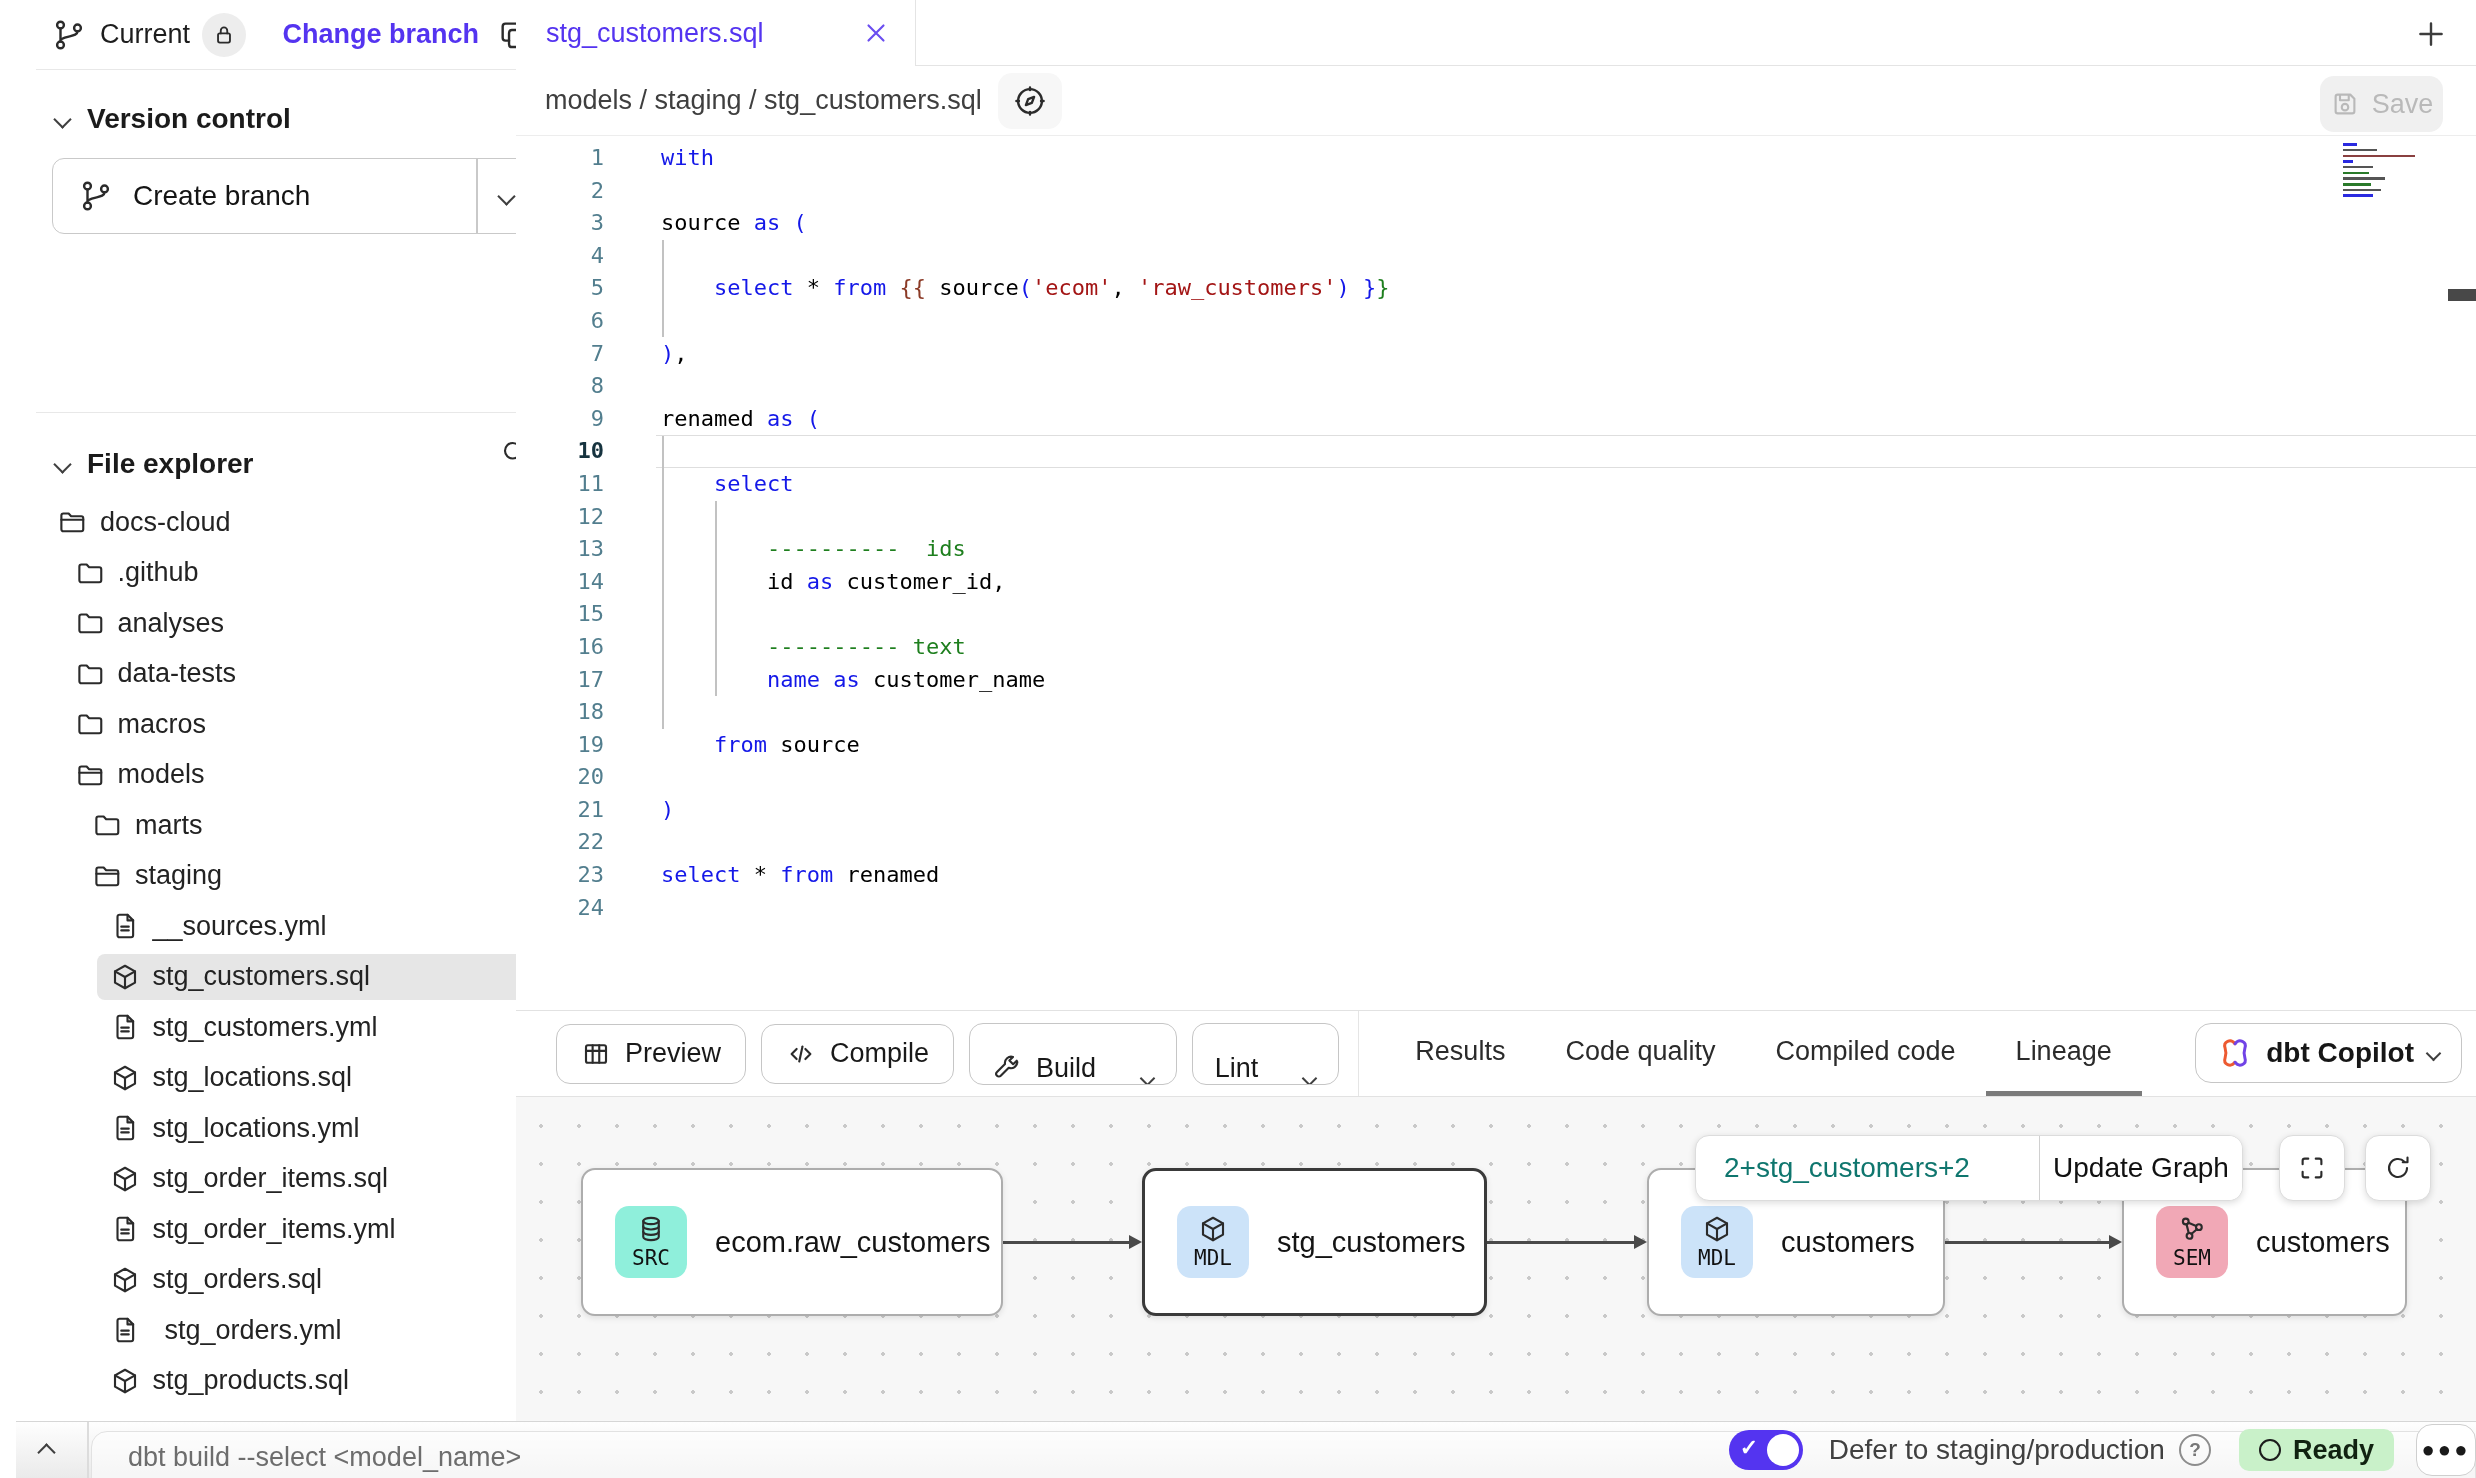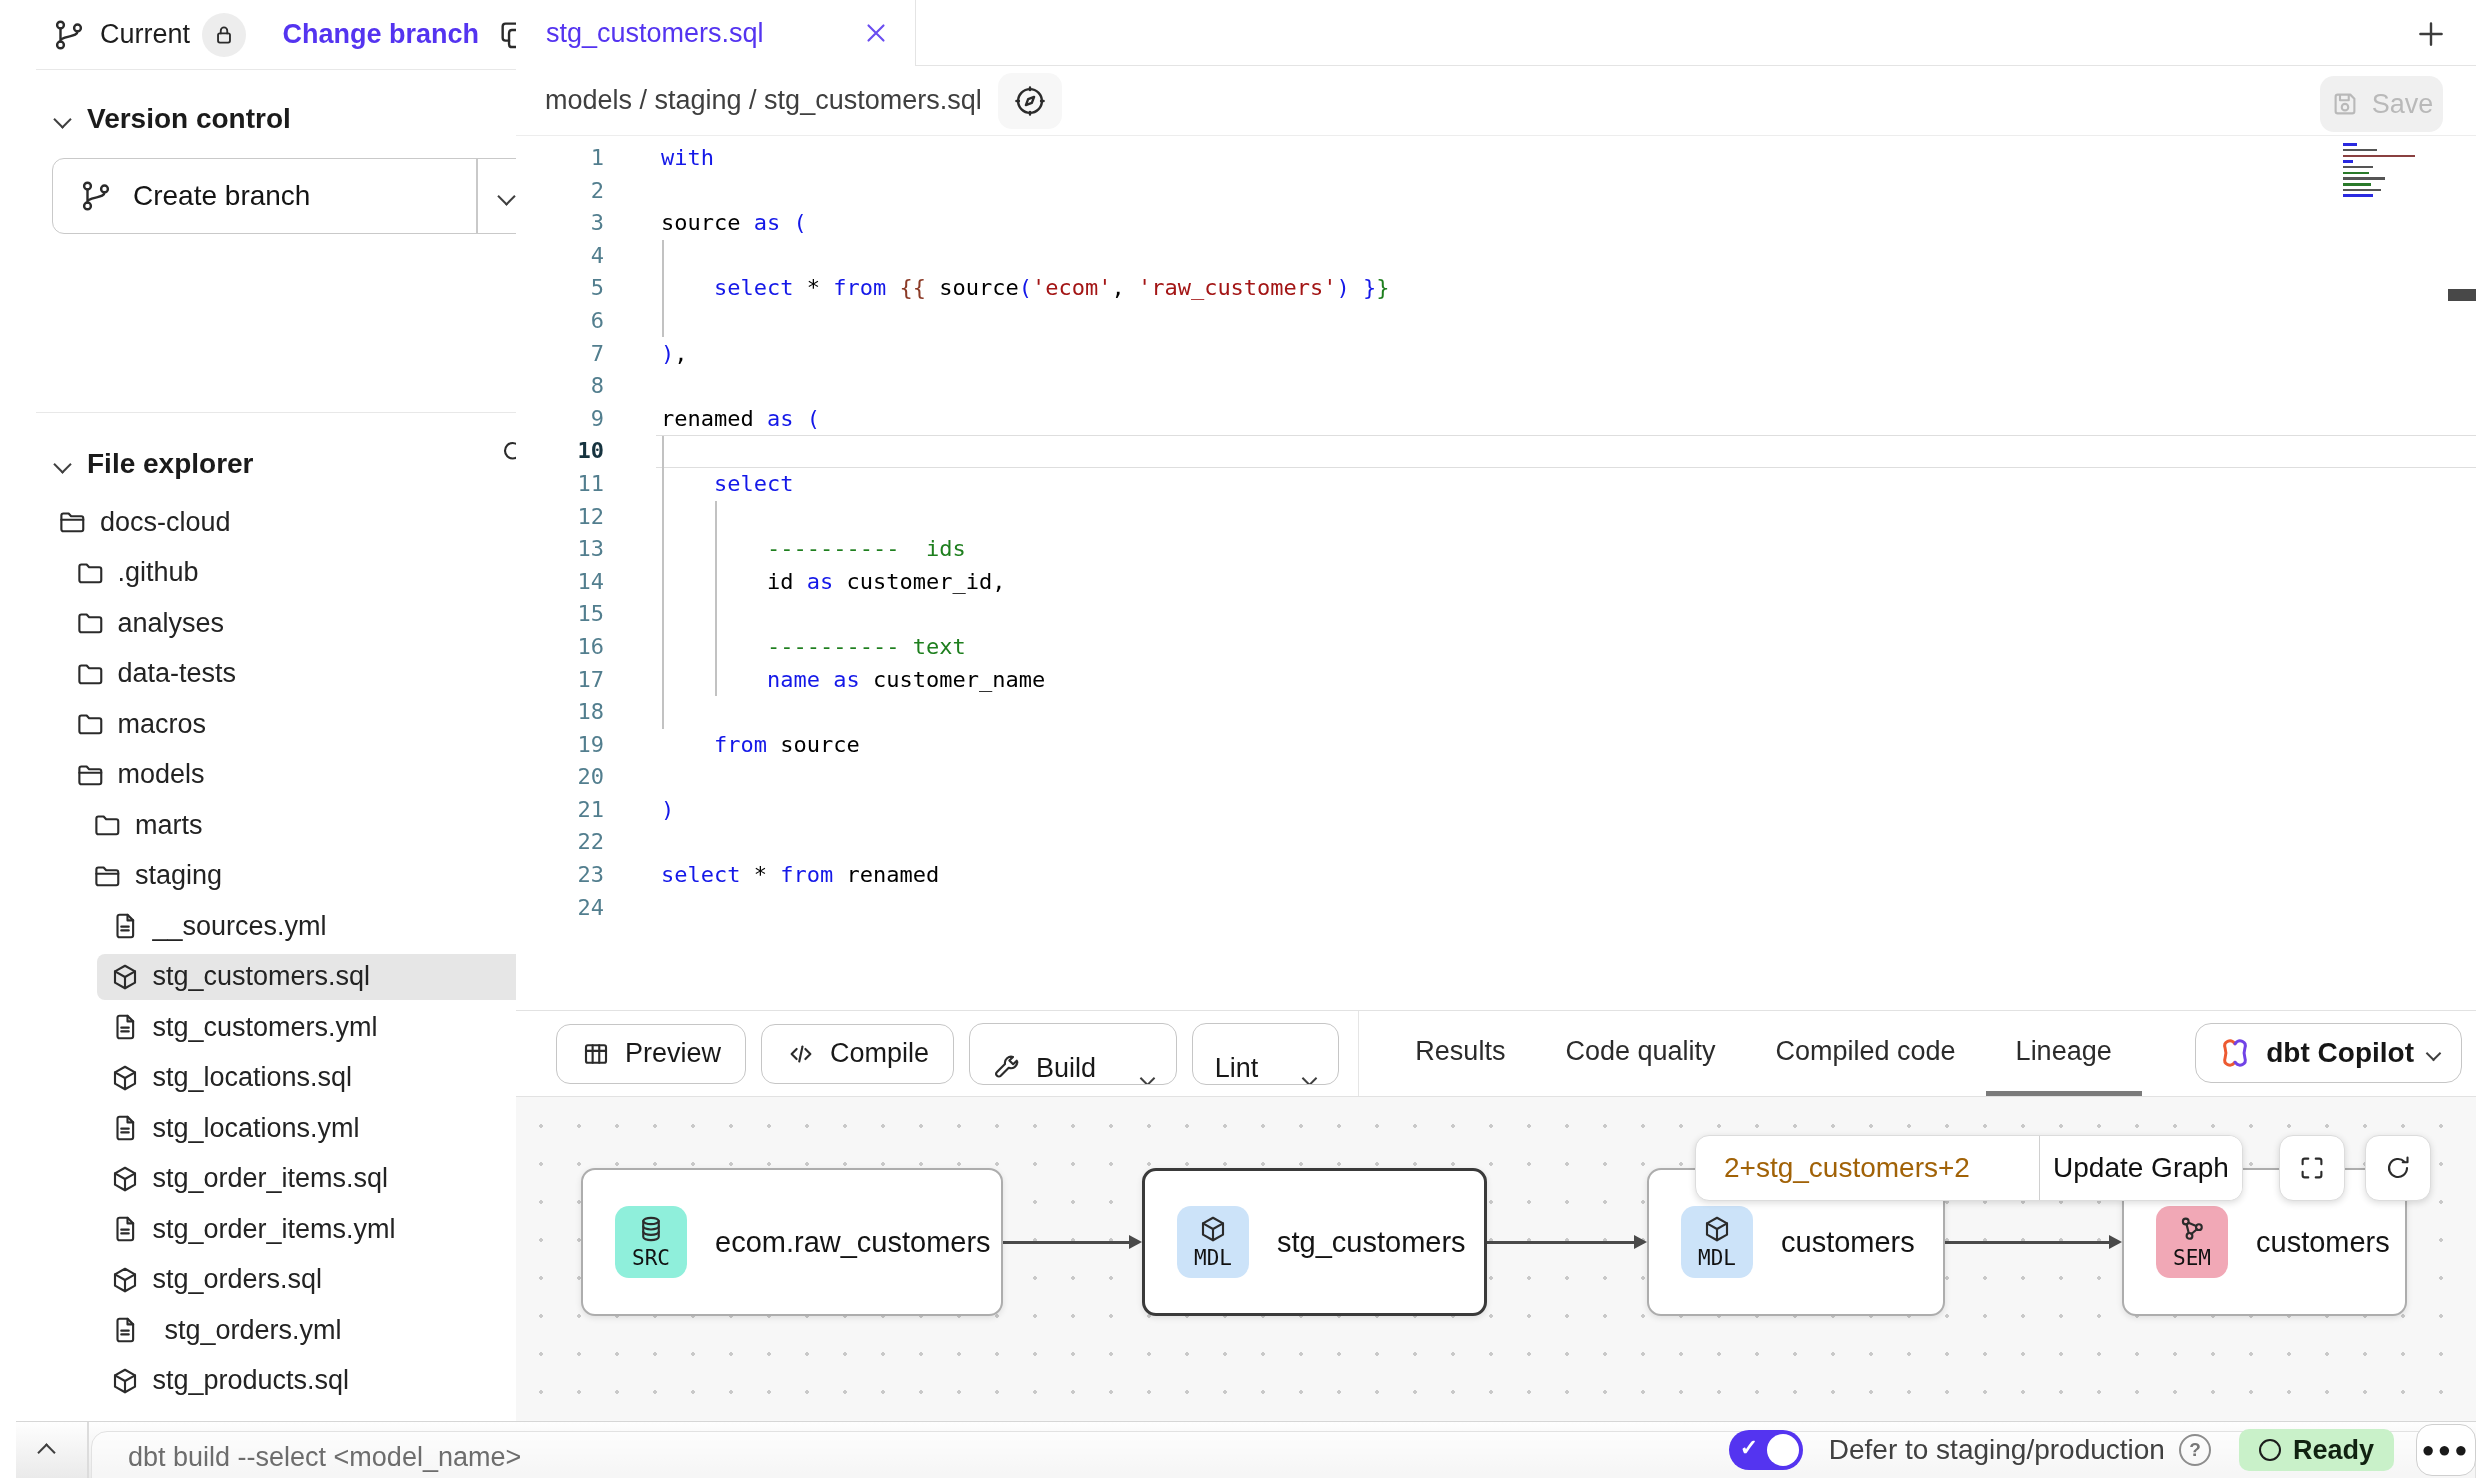--- a/index.html
+++ b/index.html
@@ -99,21 +99,21 @@
   .lnode{position:absolute;top:71px;height:148px;background:#fff;border:2px solid #adadad;border-radius:14px;
          box-sizing:border-box;display:flex;align-items:center;box-shadow:0 2px 6px rgba(0,0,0,0.10);cursor:pointer;z-index:1;}
   .lnode.sel{border:3.5px solid #3a3a3a;}
   .badge{width:72px;height:72px;border-radius:14px;margin-left:32px;display:flex;flex-direction:column;align-items:center;justify-content:center;gap:2px;flex:0 0 auto;}
   .badge .btxt{font-family:"DejaVu Sans Mono",monospace;font-size:21px;color:#111;}
   .nlabel{font-size:29px;color:#141414;font-weight:500;margin-left:28px;white-space:nowrap;}
   .edge{position:absolute;top:144px;height:2.5px;background:#4a4a4a;z-index:0;}
   .edge::after{content:"";position:absolute;right:-12px;top:-6.5px;border-left:13px solid #4a4a4a;border-top:7.5px solid transparent;border-bottom:7.5px solid transparent;}
   .graph-controls{position:absolute;left:1179px;top:38px;width:548px;height:66px;background:#fff;border:1px solid #dcdcdc;border-radius:14px;
                   box-shadow:0 2px 7px rgba(0,0,0,0.14);display:flex;align-items:stretch;z-index:3;box-sizing:border-box;overflow:hidden;}
-  .selector{flex:1;display:flex;align-items:center;padding-left:28px;font-size:28px;color:#a16207;cursor:text;}
+  .selector{flex:1;display:flex;align-items:center;padding-left:28px;font-size:28px;color:#0f766e;cursor:text;}
   .gdiv{width:1.5px;background:#d0d0d0;}
   .update{width:202px;border:none;background:#fff;font-size:28px;font-weight:500;color:#111;font-family:inherit;cursor:pointer;}
   .sqbtn{position:absolute;top:38px;width:66px;height:66px;background:#fff;border:1px solid #dcdcdc;border-radius:14px;
          box-shadow:0 2px 7px rgba(0,0,0,0.14);display:flex;align-items:center;justify-content:center;cursor:pointer;z-index:3;box-sizing:border-box;}
   .sqbtn.fs{left:1763px;} .sqbtn.rf{left:1849px;}
 
   
   #statusbar{position:absolute;left:16px;bottom:0;width:2476px;height:57px;border-top:1.5px solid #d6d6d6;box-sizing:border-box;
              background:linear-gradient(#fefefe,#eaeaea);}
   .collapse{position:absolute;left:24px;top:24px;color:#4c4c4c;cursor:pointer;}

